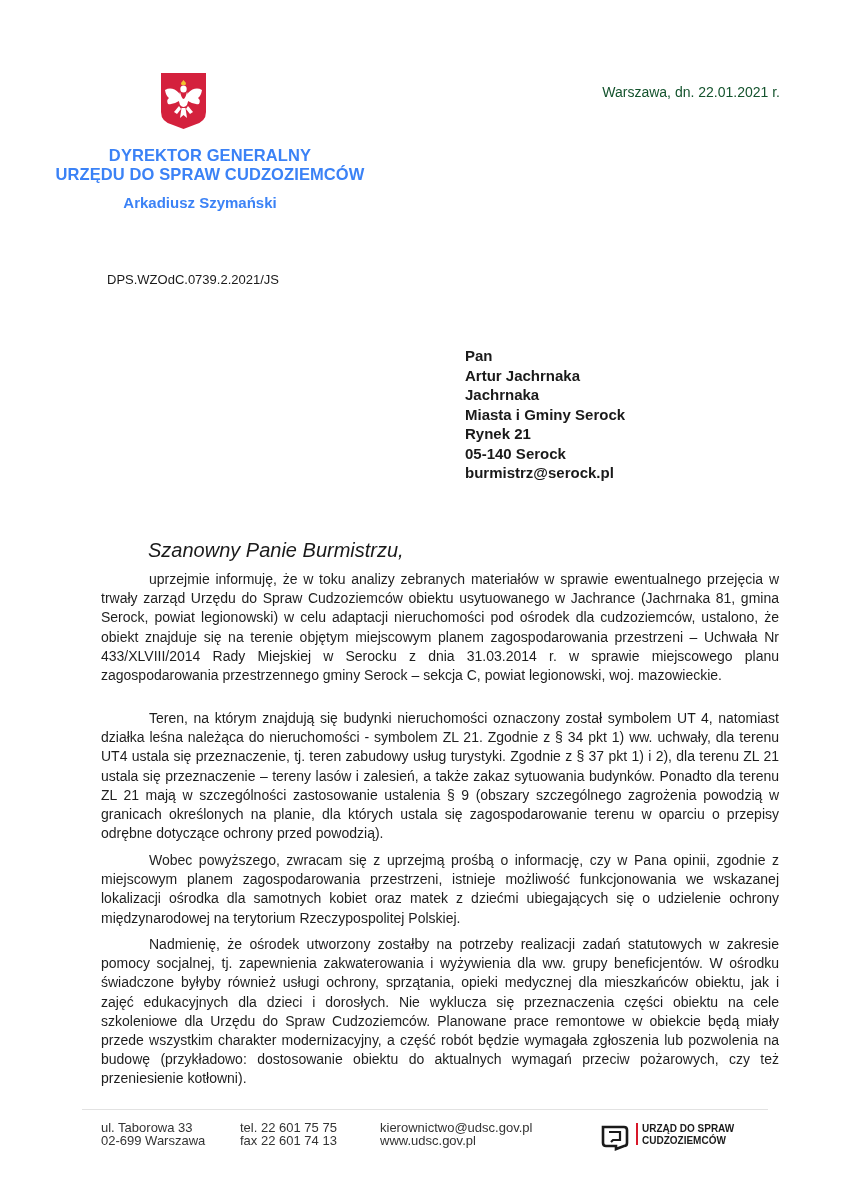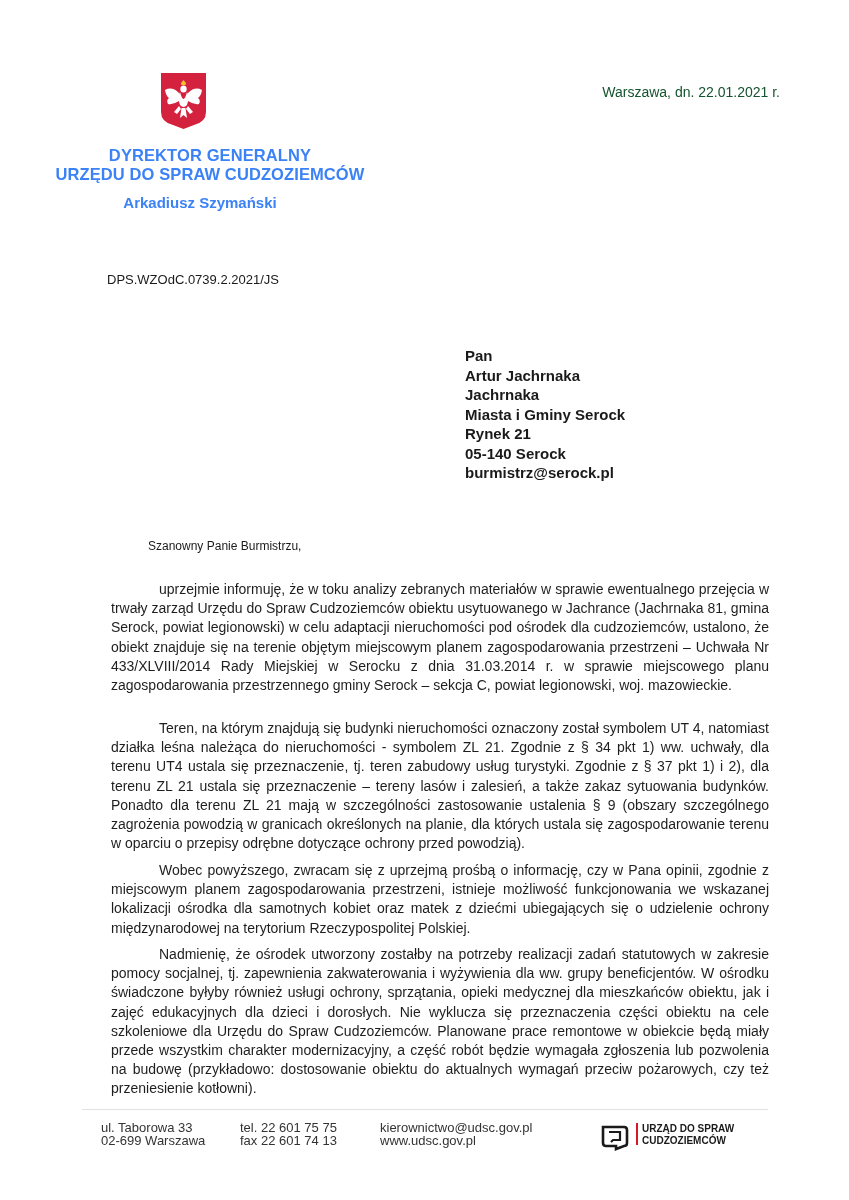--- a/index.html
+++ b/index.html
@@ -7,24 +7,24 @@
          font-family: "Liberation Sans", "DejaVu Sans", sans-serif; color: #1a1a1a; }
   .emblem { position: absolute; left: 160px; top: 72px; width: 47px; height: 58px; }
   .date { position: absolute; right: 69px; top: 84px; font-size: 14px; color: #14532d; }
   .hdr { position: absolute; left: 0; width: 420px; text-align: center; font-weight: bold; color: #3b82f6; }
   .hdr1 { top: 146px; font-size: 16.5px; letter-spacing: 0.1px; }
   .hdr2 { top: 165px; font-size: 16.5px; letter-spacing: 0.1px; }
   .hdr3 { top: 194px; font-size: 15px; font-weight: bold; left: -10px; }
   .ref { position: absolute; left: 107px; top: 272px; font-size: 13px; font-weight: normal; }
   .addr { position: absolute; left: 445px; top: 346px; font-size: 15px; font-weight: bold; line-height: 19.5px; margin-left: 20px; }
   .addr div { white-space: nowrap; }
-  .salut { position: absolute; left: 148px; top: 539px; font-size: 12px; }
+  .salut { position: absolute; left: 148px; top: 539px; font-size: 20px; font-style: italic; }
   .body { position: absolute; left: 101px; width: 678px; font-size: 14px; line-height: 19.2px;
           text-align: justify; color: #1e1e1e; }
-  .body p { margin: 10px; text-indent: 48px; }
+  .body p { margin: 0; text-indent: 48px; }
   .p1 { top: 570px; }
   .p2 { top: 709px; }
   .p3 { top: 851px; }
   .p4 { top: 935px; }
   .footline { position: absolute; left: 82px; top: 1109px; width: 686px; height: 1px; background: #e2e2e2; }
   .foot { position: absolute; top: 1121px; font-size: 13px; line-height: 13px; color: #333; }
   .f1 { left: 101px; } .f2 { left: 240px; } .f3 { left: 380px; }
   .flogo { position: absolute; left: 600px; top: 1123px; width: 150px; height: 30px; display: flex; }
   .flogo svg { width: 30px; height: 28px; flex: none; }
   .flogo .bar { width: 2px; height: 22px; background: #d7182a; margin: 0 4px 0 6px; }

